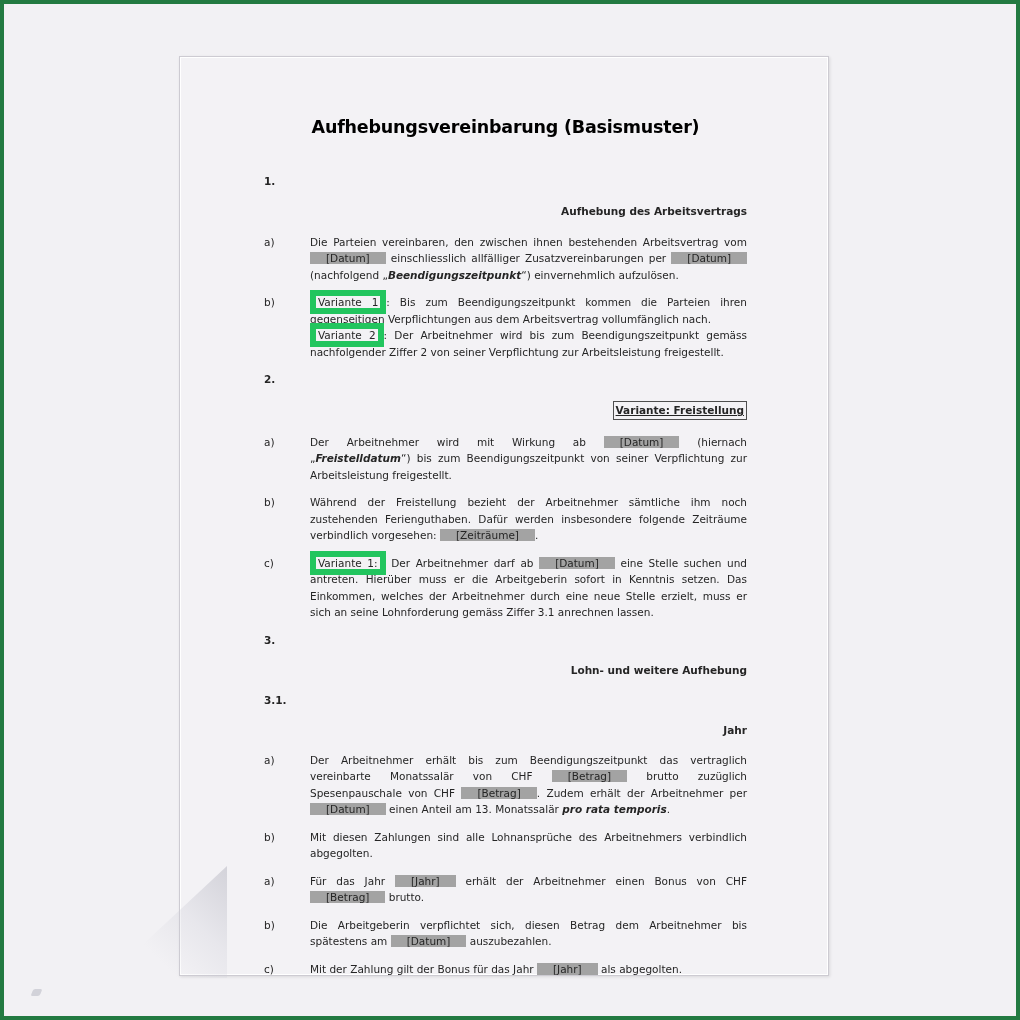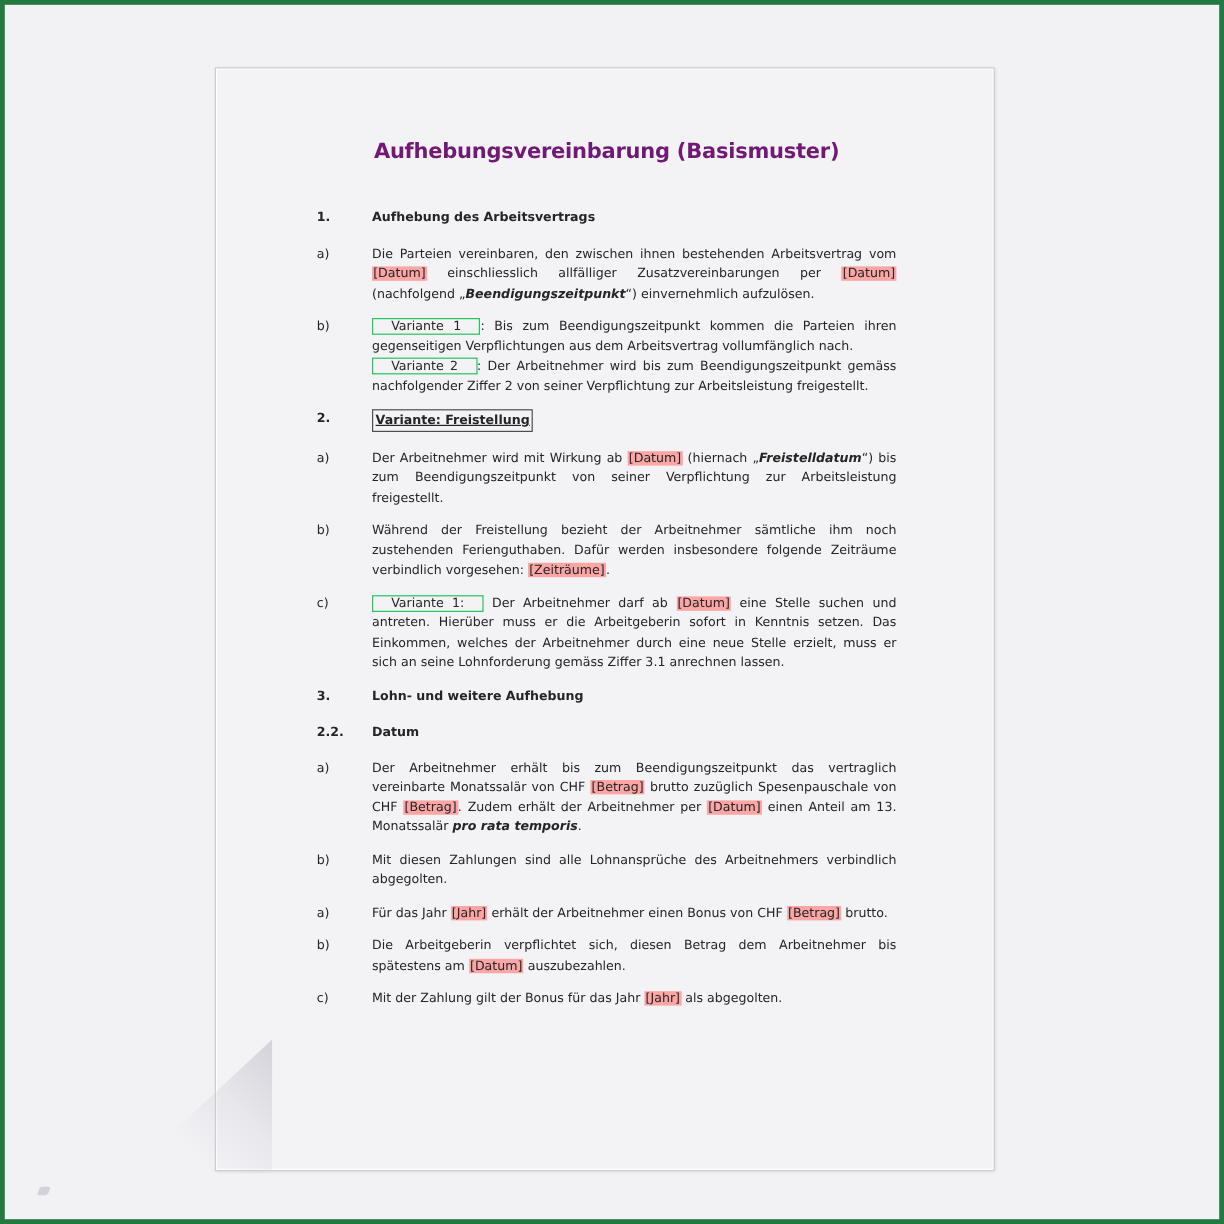--- a/index.html
+++ b/index.html
@@ -67,21 +67,21 @@
 
   
   #content {
     position: absolute;
     left: 84px;
     top: 60px;
     width: 483px;
   }
 
   .doc-title {
-    color: #701a75;
+    color: #000000;
     font-family: "DejaVu Sans", sans-serif;
     font-weight: bold;
     font-size: 17.5px;
     text-align: center;
     letter-spacing: -0.2px;
     margin: 0 0 36px 0;
     white-space: nowrap;
   }
 
   
@@ -106,36 +106,37 @@
     flex: 1 1 auto;
     font-size: 10.5px;
     line-height: 16.5px;
     color: #252525;
     text-align: justify;
     hyphens: auto;
     -webkit-hyphens: auto;
   }
   .body.bold {
     font-weight: bold;
-    text-align: left;
+    text-align: right;
+    margin-top: 30px;
   }
   .body p {
     margin: 0;
   }
   .body p + p {
   }
 
   
   .ph {                       
-    background: #fca5a5;
-    padding: 0 1px;
+    background: #a3a3a3;
+    padding: 0 16px;
   }
   .boxed {                    
-    border: 1px solid #22c55e;
-    padding: 0 15px;
+    border: 6px solid #22c55e;
+    padding: 0 2px;
   }
   .ital { font-style: italic; font-weight: bold; }
 
   .hdr-box {                  
     display: inline-block;
     border: 1px solid #4e4e4e;
     padding: 0 2px;
     font-weight: bold;
     text-decoration: underline;
   }
@@ -188,22 +189,22 @@
             <div class="marker">c)</div>
             <div class="body">
               <p><span class="boxed">Variante 1:</span> Der Arbeitnehmer darf ab <span class="ph">[Datum]</span> eine Stelle suchen und antreten. Hierüber muss er die Arbeitgeberin sofort in Kenntnis setzen. Das Einkommen, welches der Arbeitnehmer durch eine neue Stelle erzielt, muss er sich an seine Lohnforderung gemäss Ziffer 3.1 anrechnen lassen.</p>
             </div>
           </div>
           <div class="row heading">
             <div class="marker bold">3.</div>
             <div class="body bold">Lohn- und weitere Aufhebung</div>
           </div>
           <div class="row subheading">
-            <div class="marker bold">2.2.</div>
-            <div class="body bold">Datum</div>
+            <div class="marker bold">3.1.</div>
+            <div class="body bold">Jahr</div>
           </div>
           <div class="row">
             <div class="marker">a)</div>
             <div class="body">
               <p>Der Arbeitnehmer erhält bis zum Beendigungszeitpunkt das vertraglich vereinbarte Monatssalär von CHF <span class="ph">[Betrag]</span> brutto zuzüglich Spesenpauschale von CHF <span class="ph">[Betrag]</span>. Zudem erhält der Arbeitnehmer per <span class="ph">[Datum]</span> einen Anteil am 13. Monatssalär <span class="ital">pro rata temporis</span>.</p>
             </div>
           </div>
           <div class="row">
             <div class="marker">b)</div>
             <div class="body">

